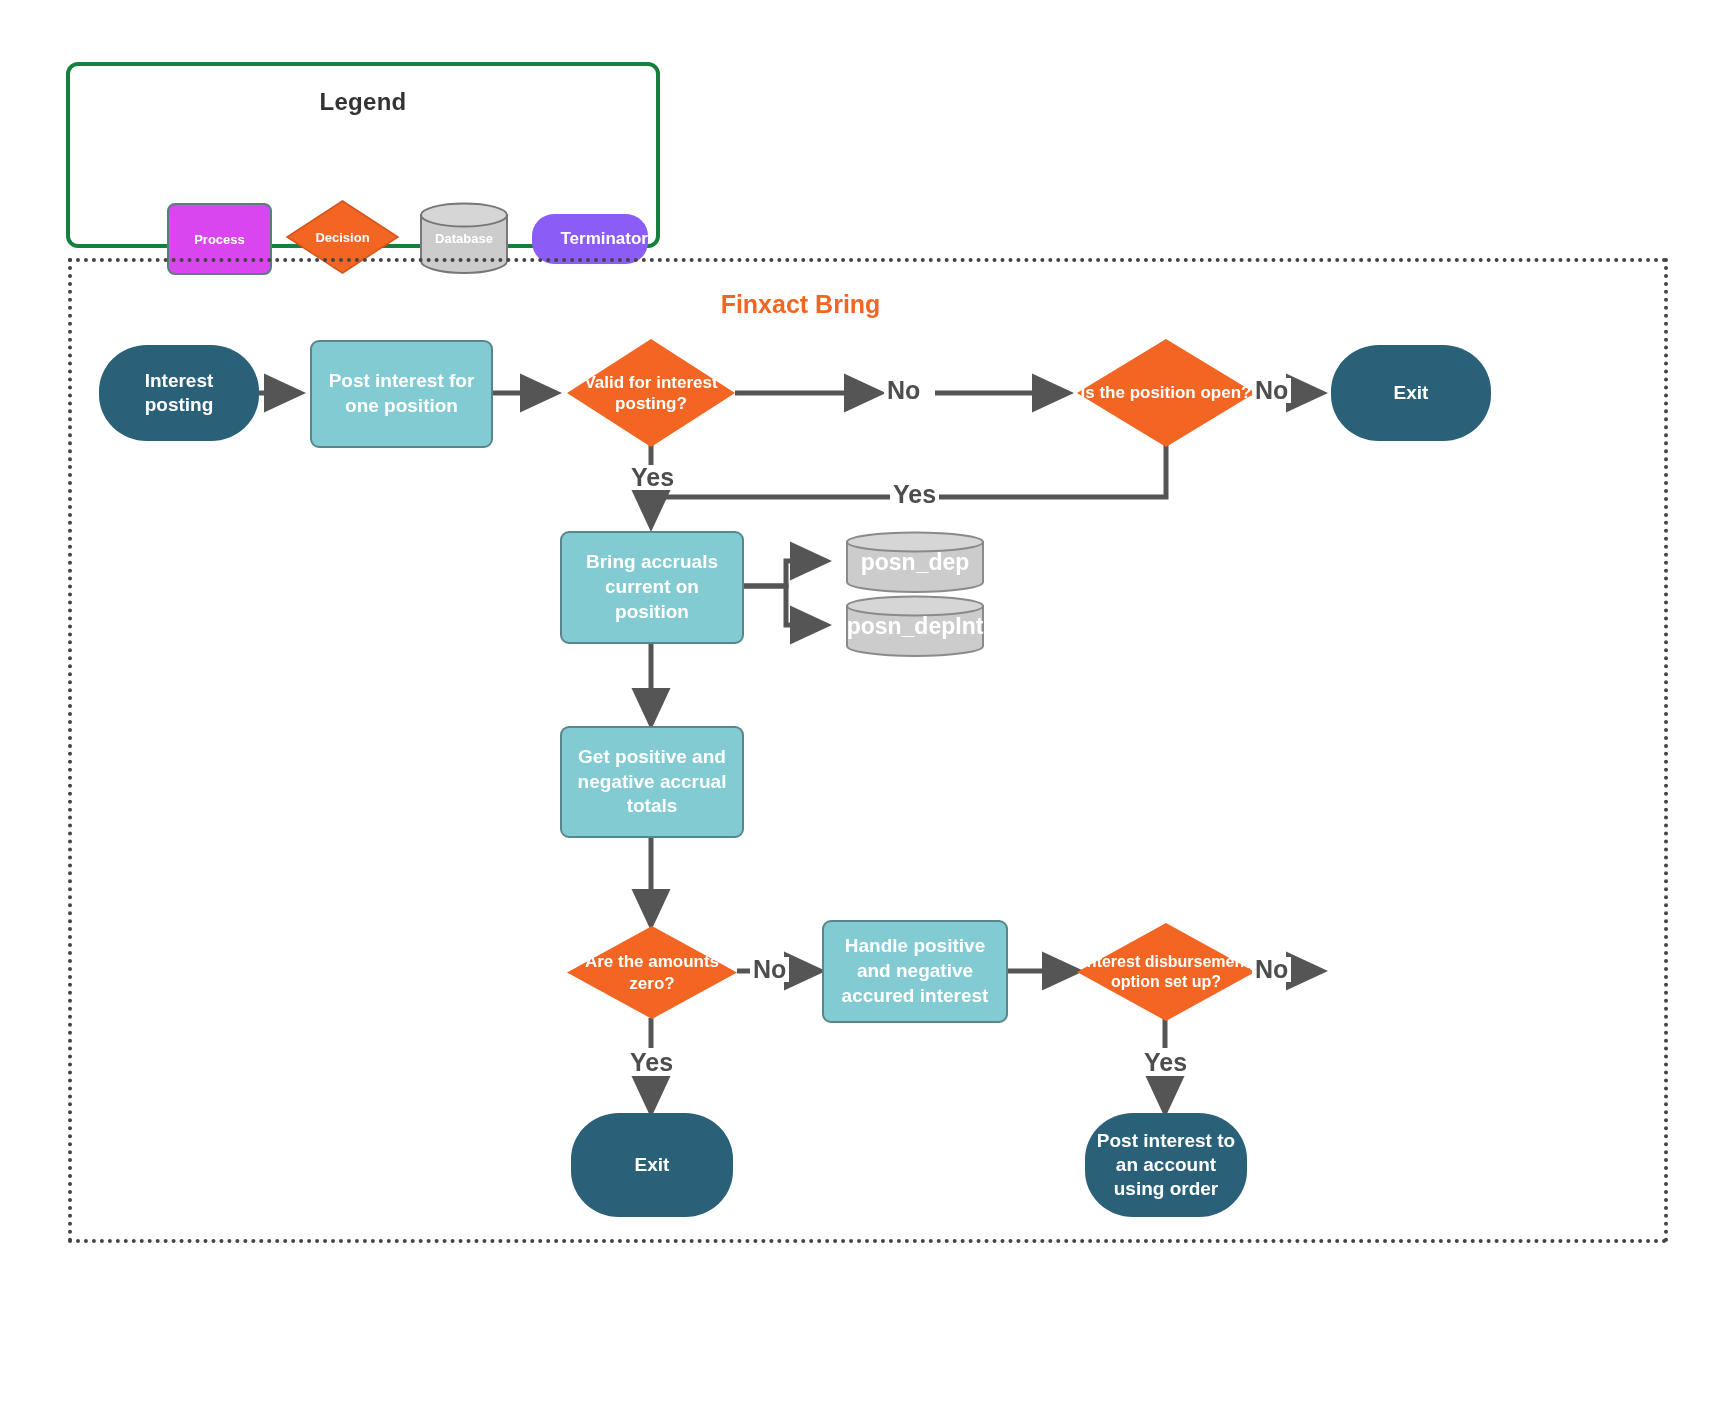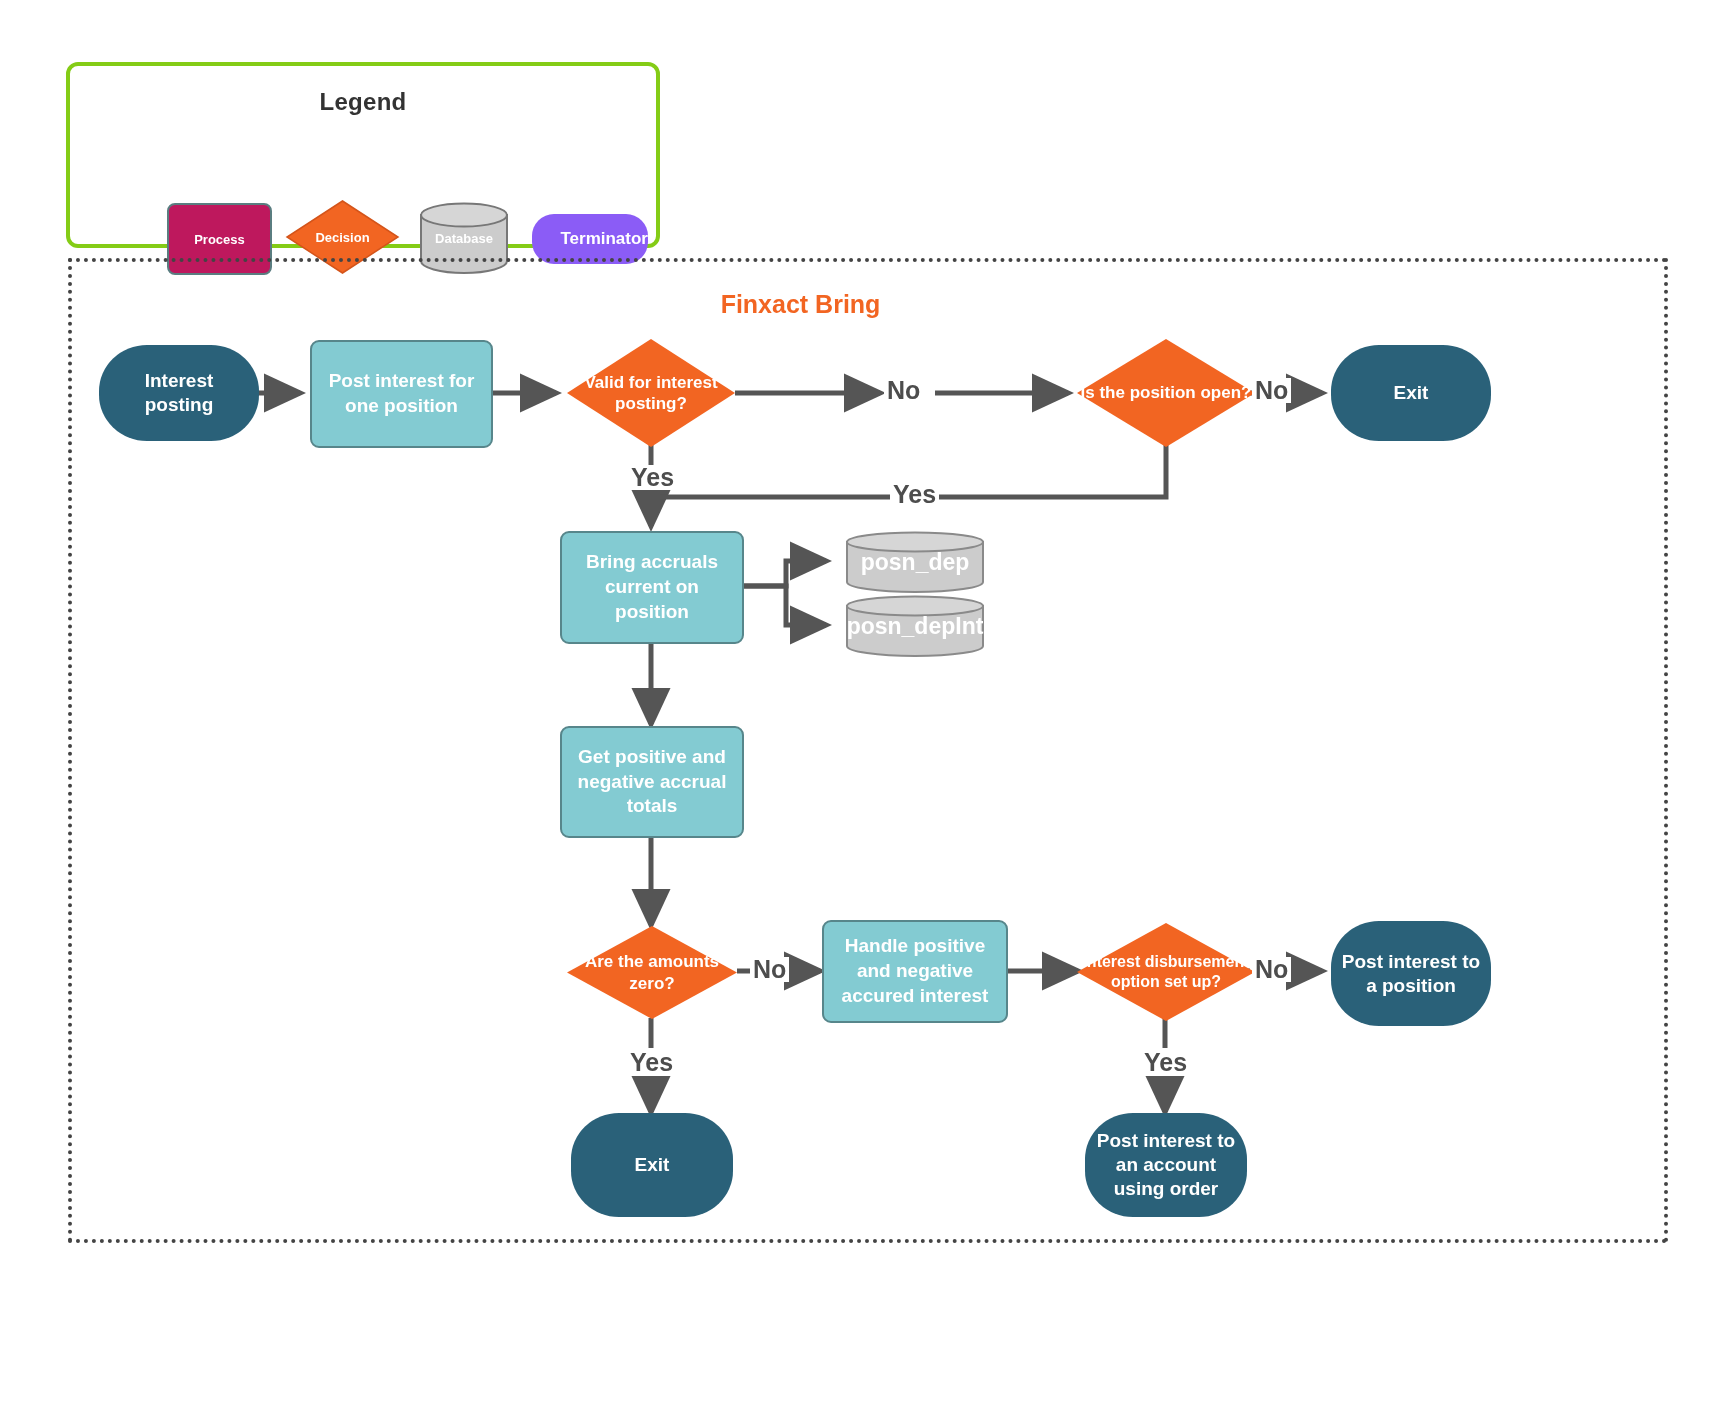--- a/index.html
+++ b/index.html
@@ -7,29 +7,29 @@
     width:1731px;height:1411px;position:relative;
     font-family:"Liberation Sans","DejaVu Sans",sans-serif;
     overflow:hidden;
   }
   #canvas{position:absolute;inset:0;width:1731px;height:1411px;}
   svg.layer{position:absolute;left:0;top:0;width:1731px;height:1411px;overflow:visible;}
 
   
   .legend-box{
     position:absolute;left:66px;top:62px;width:594px;height:186px;
-    border:4px solid #84cc16;border-radius:12px;background:#ffffff;box-sizing:border-box;
+    border:4px solid #15803d;border-radius:12px;background:#ffffff;box-sizing:border-box;
   }
   .legend-title{
     position:absolute;left:0;top:22px;width:100%;text-align:center;
     font-size:24px;font-weight:bold;color:#333333;letter-spacing:.3px;
   }
   .legend-proc{
     position:absolute;left:97px;top:137px;width:105px;height:72px;
-    background:#be185d;border:2px solid #5a7d80;border-radius:8px;box-sizing:border-box;
+    background:#d946ef;border:2px solid #5a7d80;border-radius:8px;box-sizing:border-box;
     display:flex;align-items:center;justify-content:center;
     color:#ffffff;font-size:13px;font-weight:bold;
   }
   .legend-dec-wrap{position:absolute;left:215px;top:133px;width:115px;height:76px;}
   .legend-dec-label{
     position:absolute;inset:0;display:flex;align-items:center;justify-content:center;
     color:#ffffff;font-size:13px;font-weight:bold;
   }
   .legend-db-wrap{position:absolute;left:348px;top:136px;width:92px;height:72px;}
   .legend-db-label{
@@ -226,23 +226,20 @@
     <span>Handle positive and negative accured interest</span>
   </div>
 
   <div class="decision-wrap" style="left:1076px;top:922px;width:180px;height:100px;">
     <svg width="180" height="100" viewBox="0 0 180 100">
       <polygon points="90,1 179,50 90,99 1,50" fill="#f26522"></polygon>
     </svg>
     <div class="decision-label" style="font-size:16px;">Interest disbursement option set up?</div>
   </div>
 
-  <div class="node terminator" style="left:1331px;top:921px;width:160px;height:105px;">
-    <span>Post interest to a position</span>
-  </div>
 
   <div class="node terminator" style="left:571px;top:1113px;width:162px;height:104px;">
     <span>Exit</span>
   </div>
 
   <div class="node terminator" style="left:1085px;top:1113px;width:162px;height:104px;">
     <span>Post interest to an account using order</span>
   </div>
 
   <div class="edge-label" style="left:884px;top:378px;">No</div>

